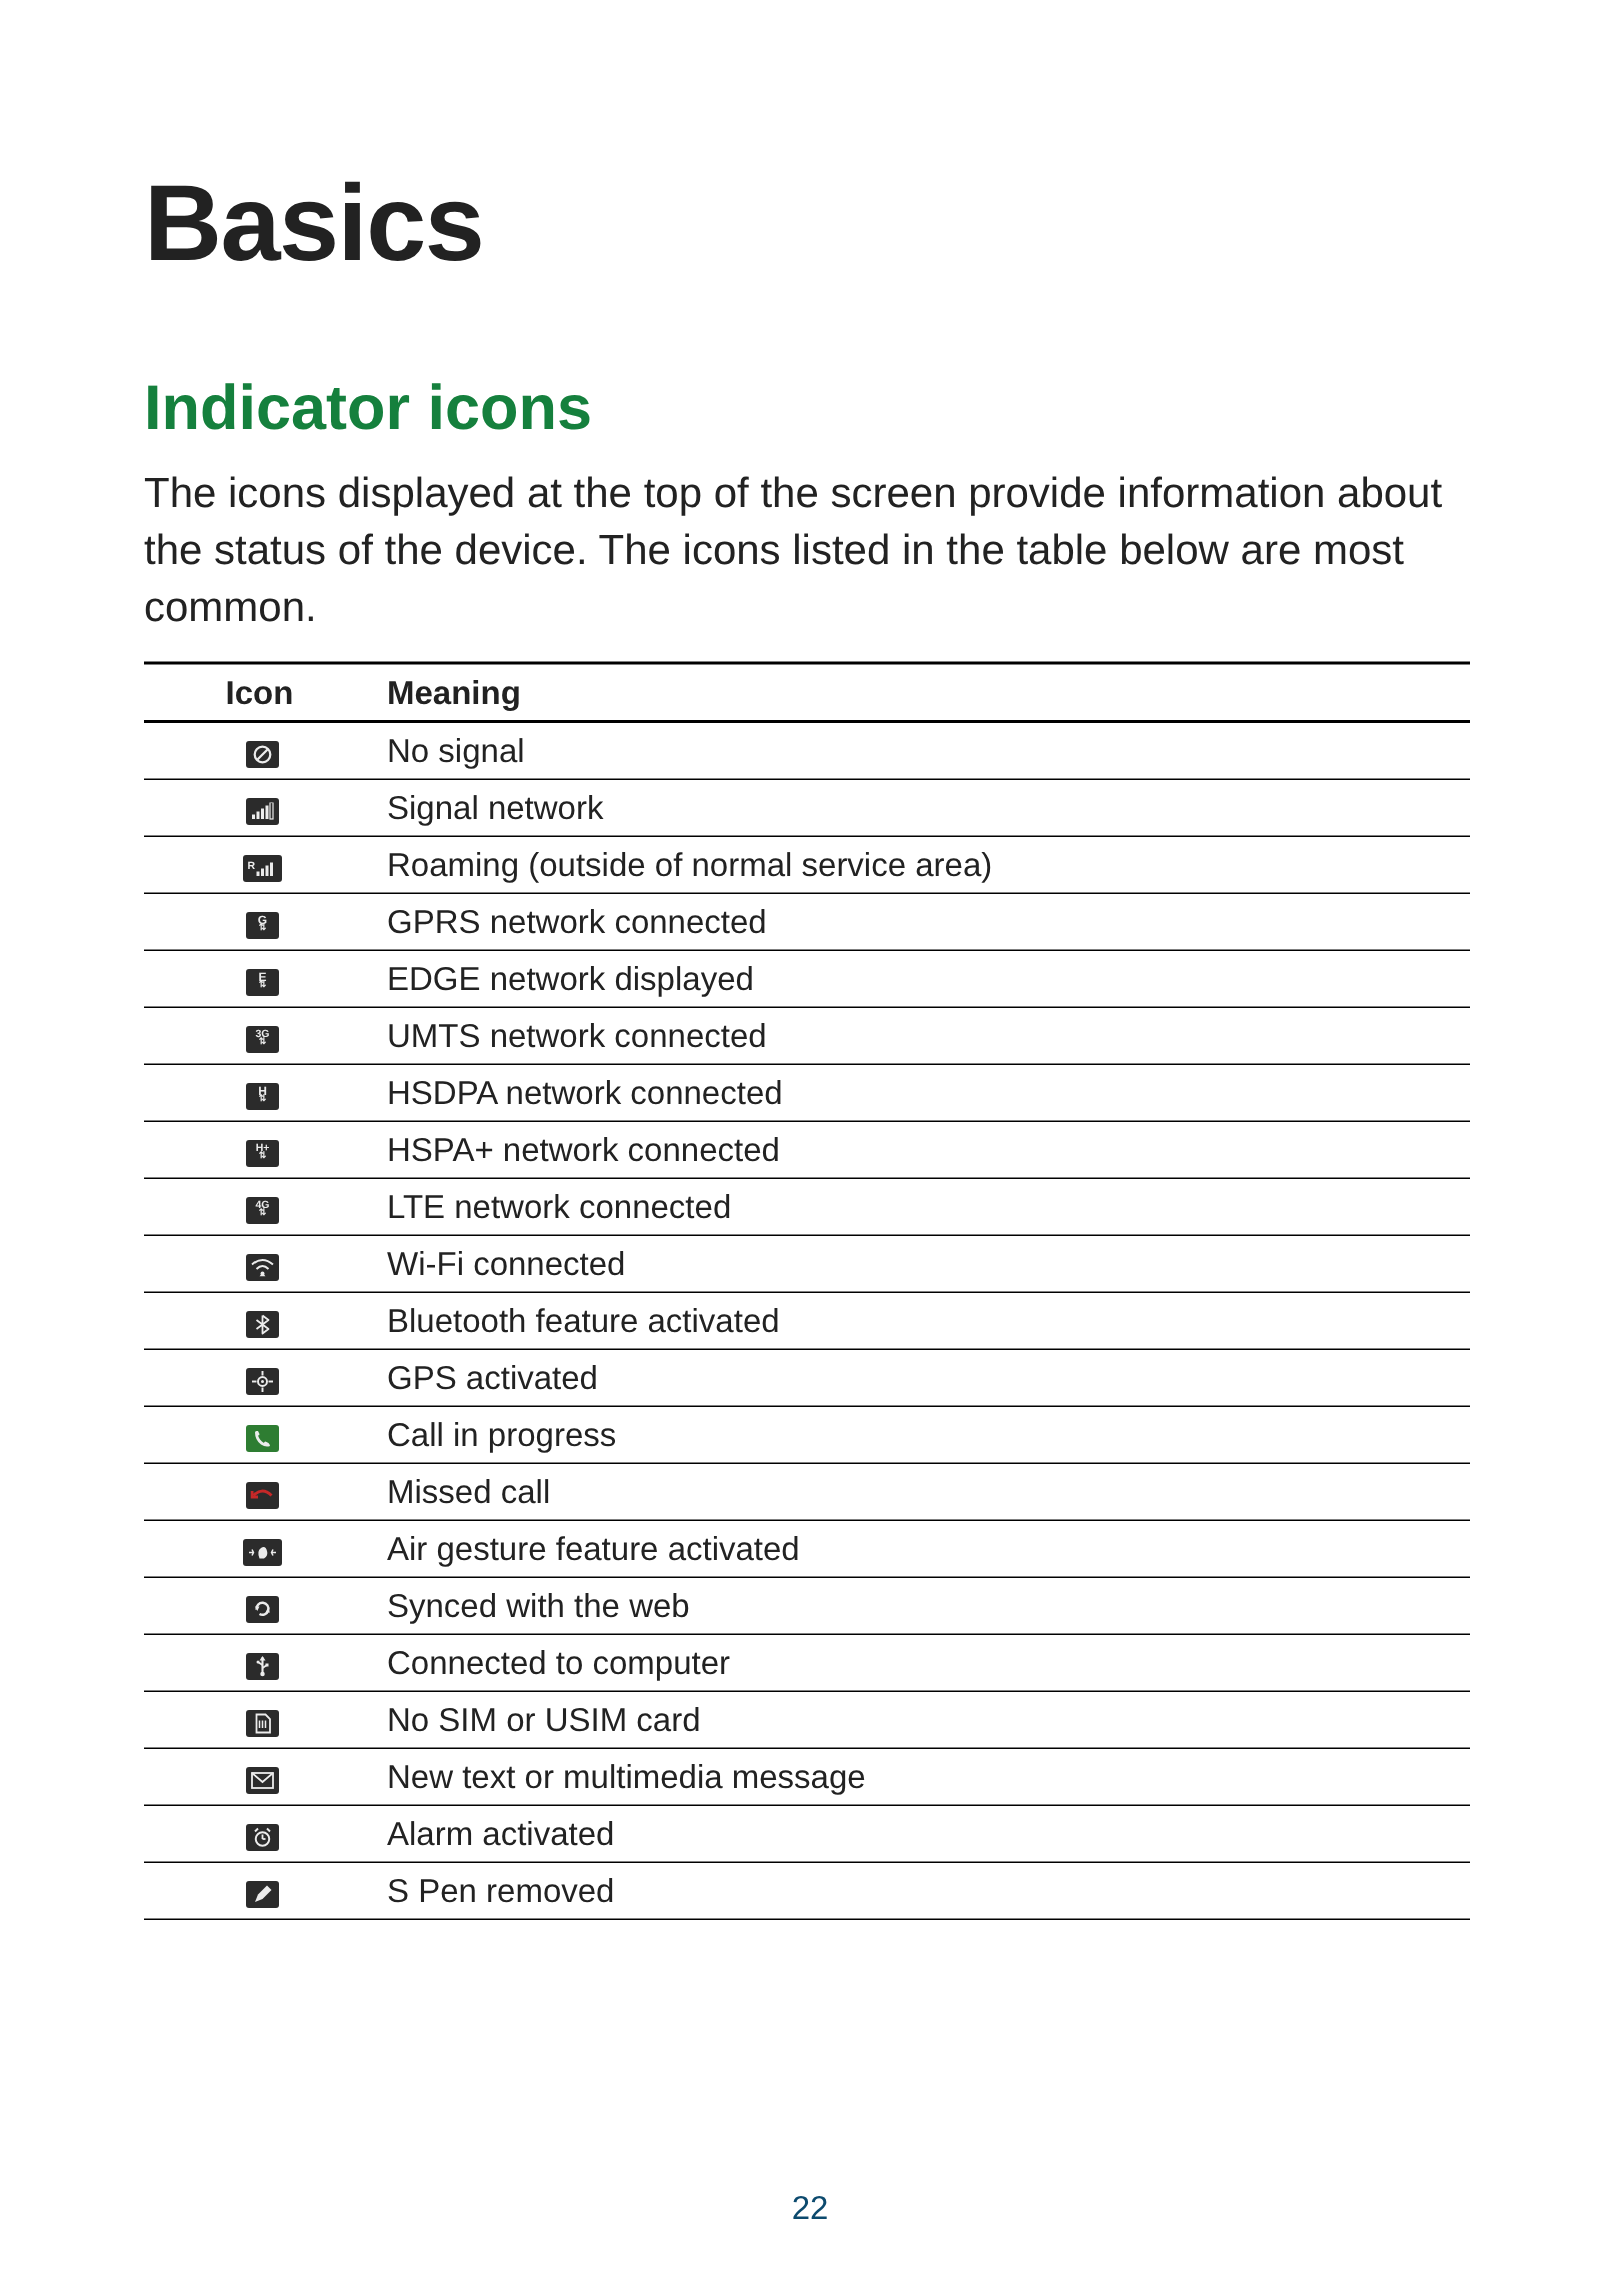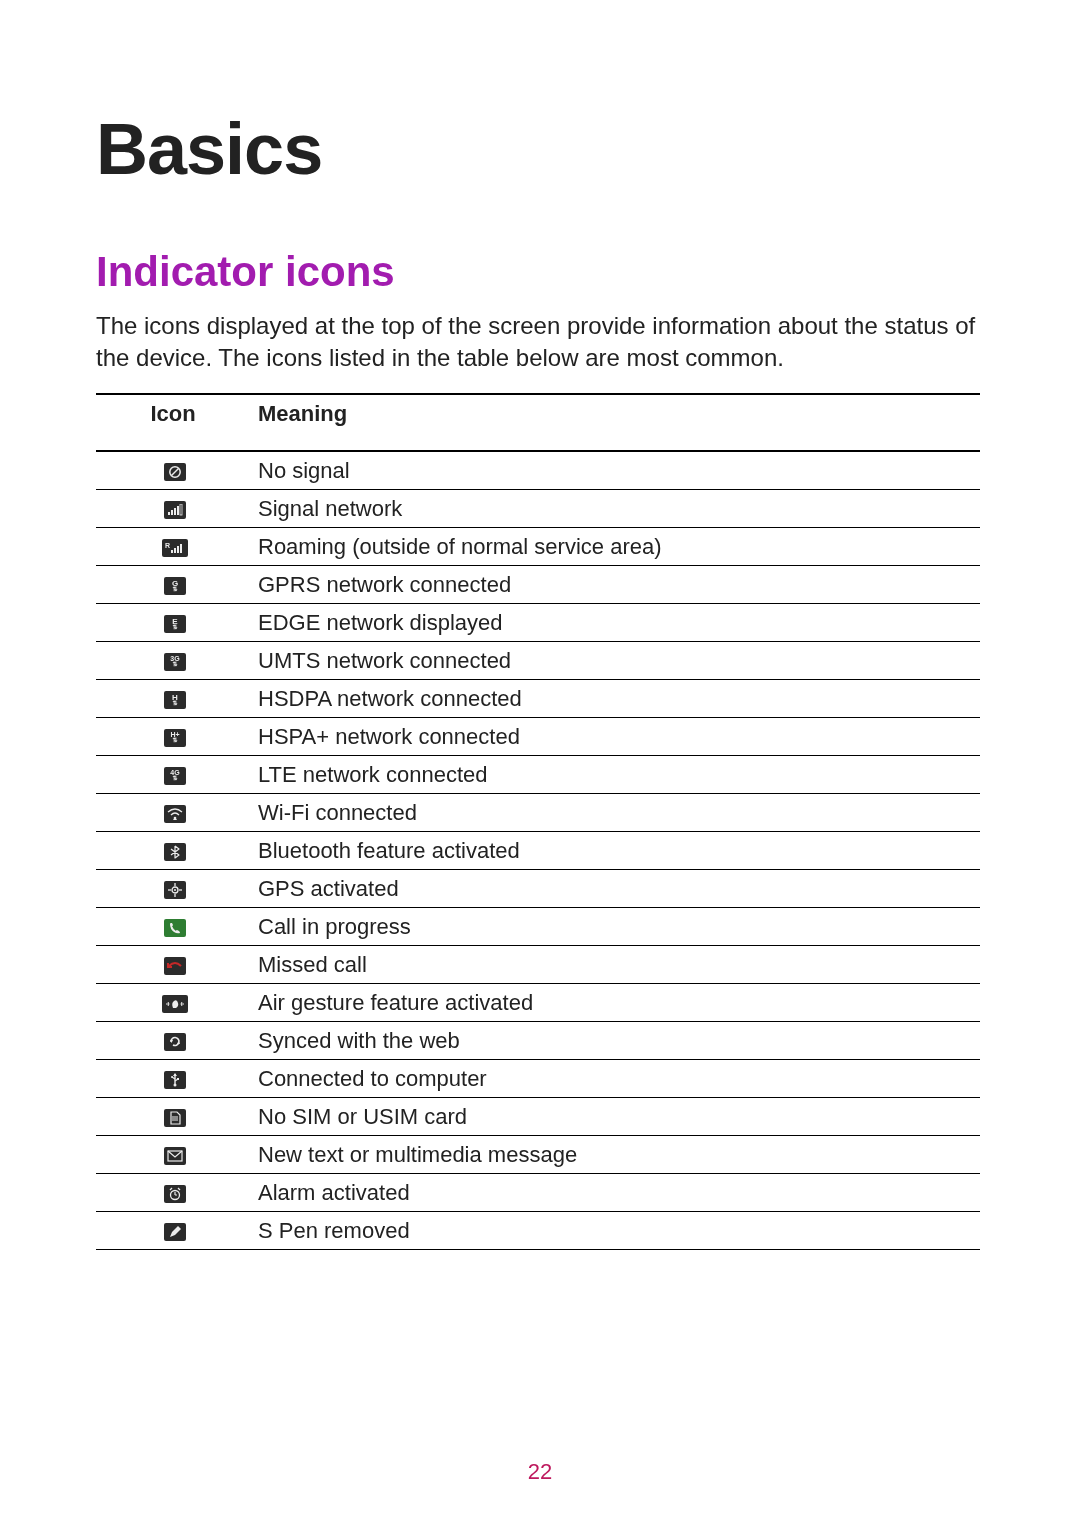--- a/index.html
+++ b/index.html
@@ -14,40 +14,40 @@
   }
   .chapter-title{
     font-size:72px;
     font-weight:700;
     margin:12px 0 58px 0;
     letter-spacing:-1px;
   }
   .section-title{
     font-size:42px;
     font-weight:700;
-    color:#a21caf;
+    color:#15803d;
     margin:0 0 14px 0;
   }
   .intro{
-    font-size:24px;
+    font-size:28px;
     line-height:1.35;
     margin:0 0 18px 0;
     max-width:890px;
   }
   table.icons{
     width:884px;
     border-collapse:collapse;
     font-size:22px;
   }
   table.icons th{
     text-align:left;
     font-weight:700;
     border-top:2px solid #000;
     border-bottom:2px solid #000;
-    padding:6px 4px 23px 4px;
+    padding:6px 4px 5px 4px;
   }
   table.icons th.icon-col{width:150px;text-align:center;padding-left:0;}
   table.icons td{
     border-bottom:1px solid #000;
     padding:6px 4px 5px 4px;
     vertical-align:middle;
   }
   table.icons td.icon-cell{
     text-align:center;
     width:150px;
@@ -70,21 +70,21 @@
   }
   .badge svg{display:block;}
   .badge-wide{min-width:22px;}
   .pagenum{
     position:absolute;
     width:100%;
     left:0;
     bottom:42px;
     text-align:center;
     font-size:22px;
-    color:#be185d;
+    color:#0c4a6e;
   }
 </style>
 </head>
 <body>
 
 <div class="page">
 
   <h1 class="chapter-title">Basics</h1>
 
   <h2 class="section-title">Indicator icons</h2>

